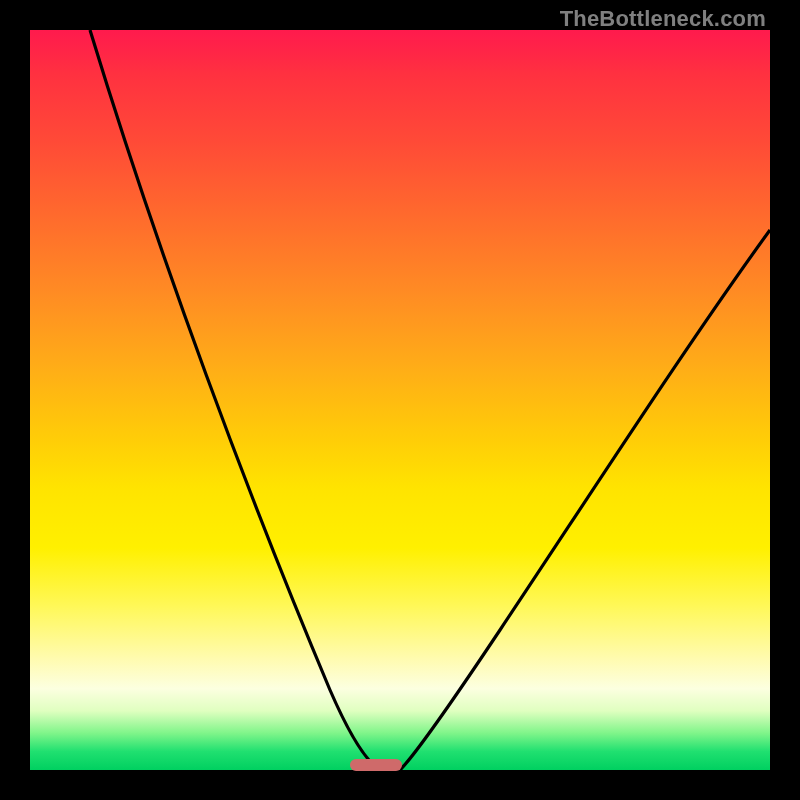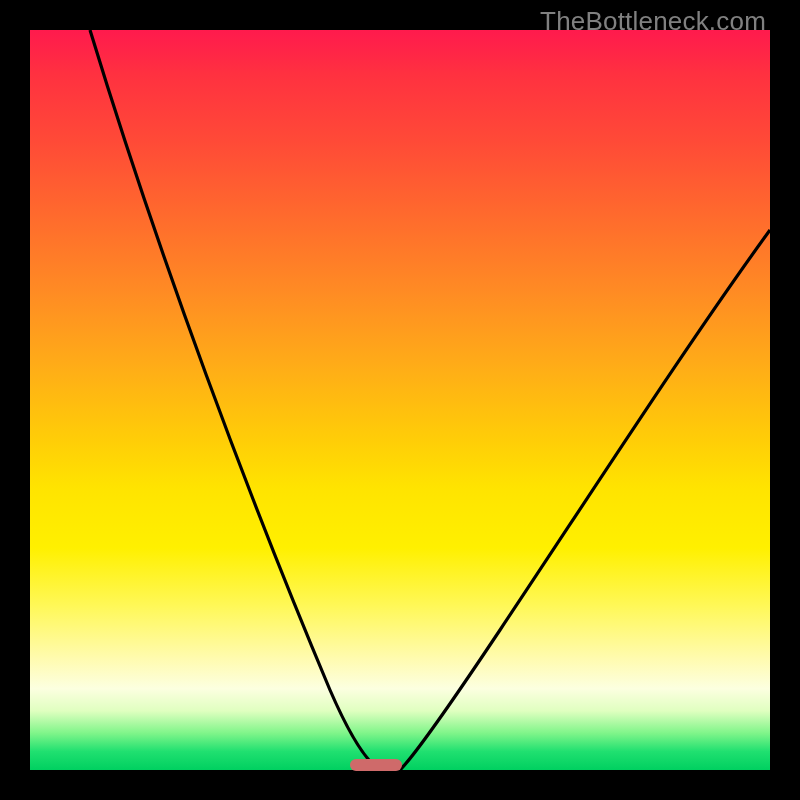--- a/index.html
+++ b/index.html
@@ -44,23 +44,23 @@
       #80f58a 95%,
       #20e070 97.5%,
       #00d060 100%
     );
   }
   .watermark {
     position: absolute;
     top: 6px;
     right: 34px;
     color: #808080;
-    font-size: 26px;
+    font-size: 22px;
     letter-spacing: 0.2px;
-    font-weight: 400;
+    font-weight: 700;
     user-select: none;
   }
   svg.curve {
     position: absolute;
     left: 0;
     top: 0;
     width: 740px;
     height: 740px;
     pointer-events: none;
   }

